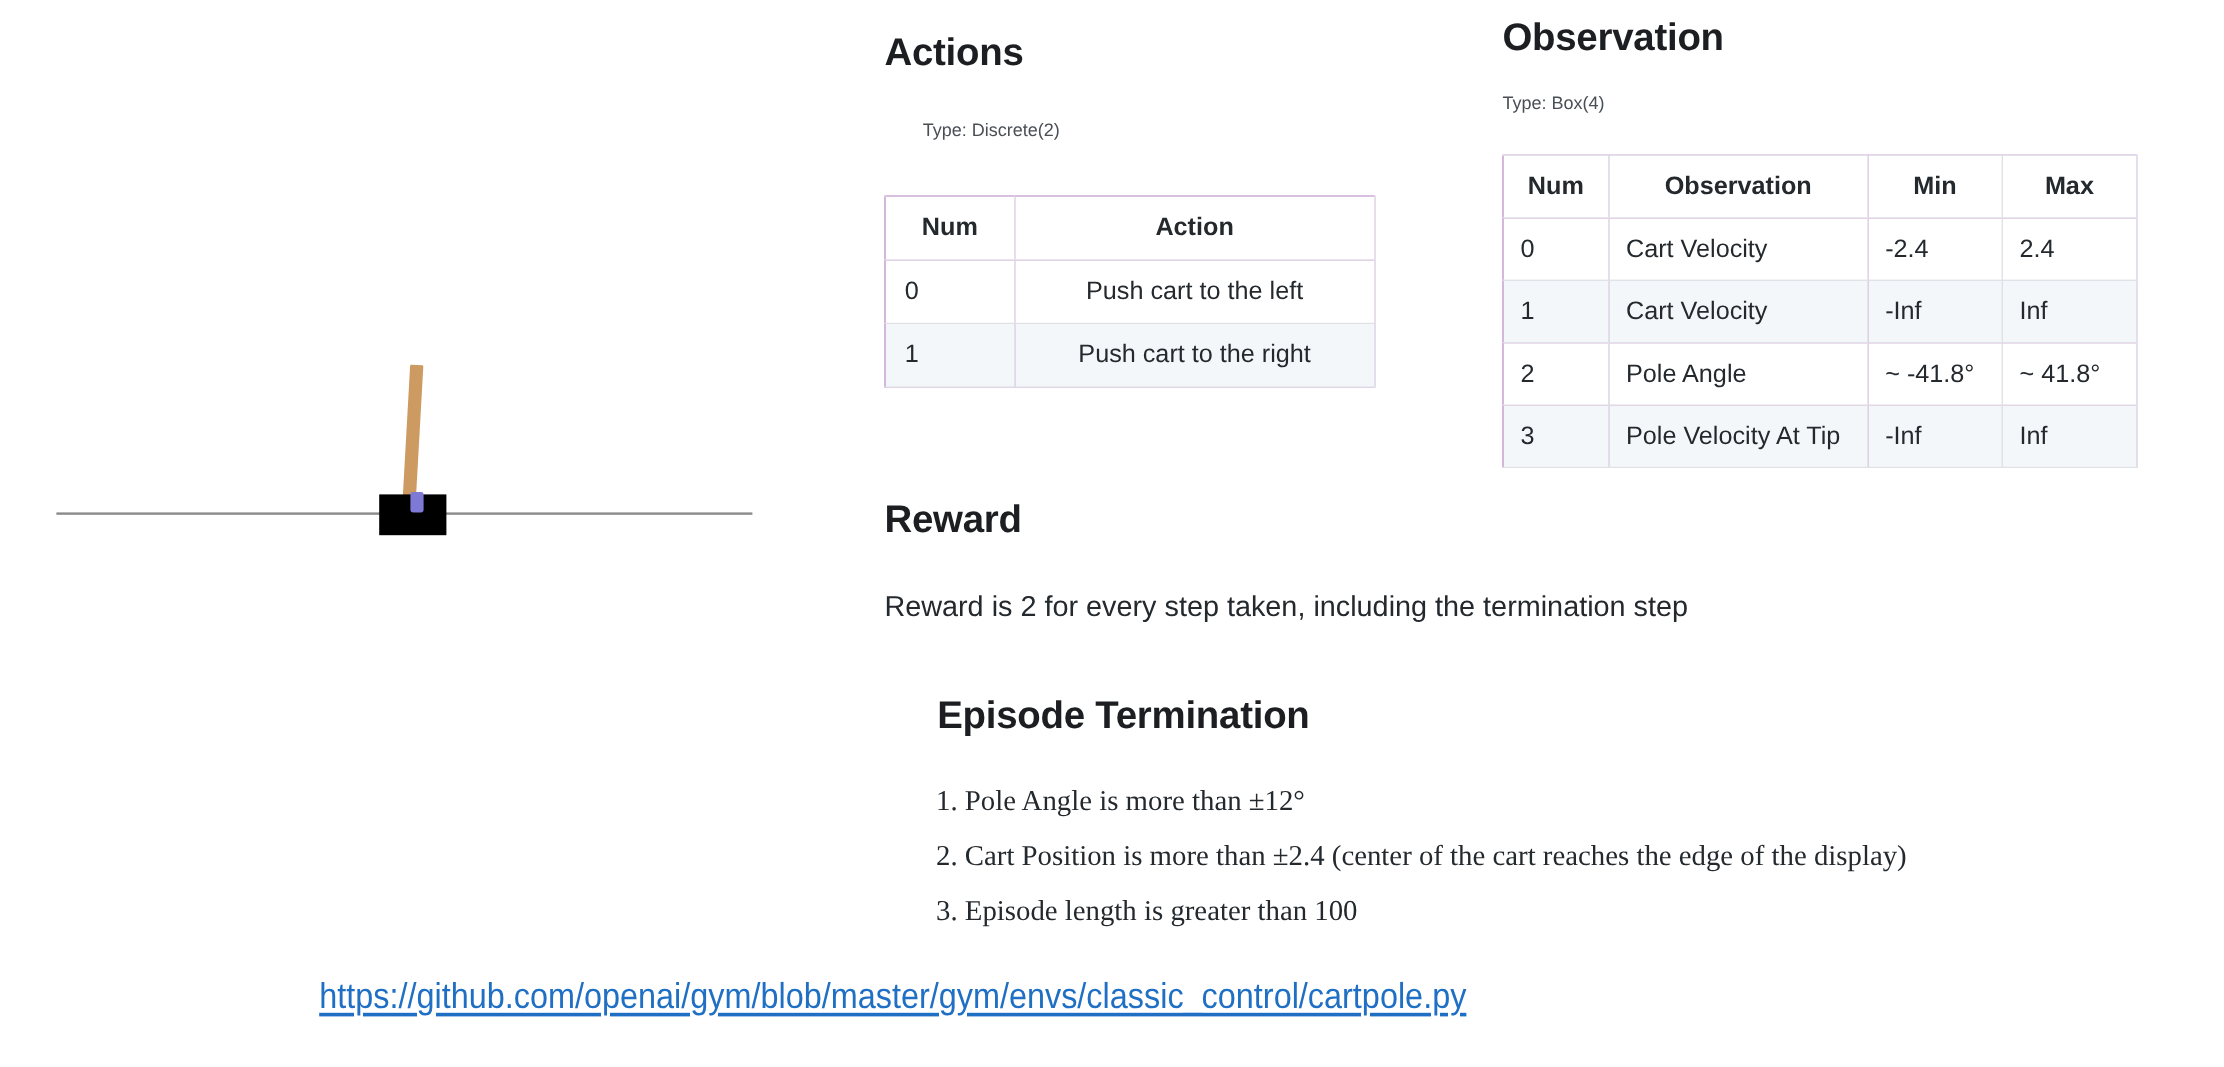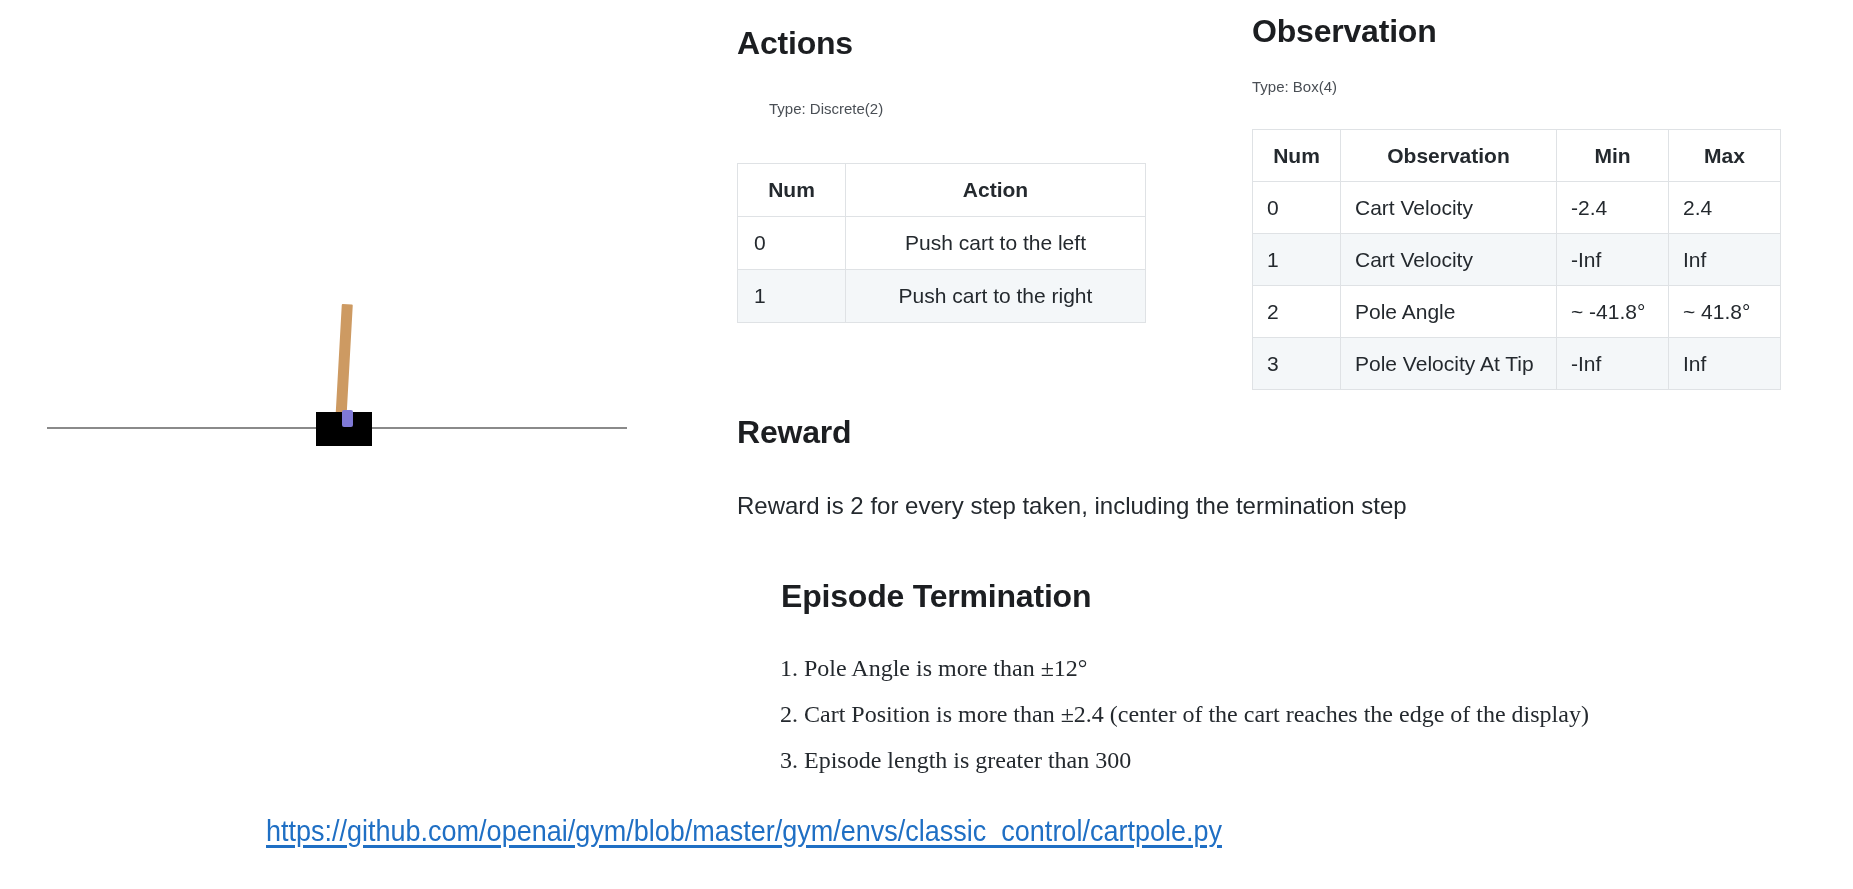--- a/index.html
+++ b/index.html
@@ -250,16 +250,16 @@
 
 <div class="abs section-heading" style="left:737px; top:414px;">Reward</div>
 
 <div class="abs body-text" style="left:737px; top:492px;">Reward is 2 for every step taken, including the termination step</div>
 
 <div class="abs section-heading" style="left:737px; top:578px;margin-left:44px;">Episode Termination</div>
 
 <ol id="termination-list">
   <li>Pole Angle is more than ±12°</li>
   <li>Cart Position is more than ±2.4 (center of the cart reaches the edge of the display)</li>
-  <li>Episode length is greater than 300</li>
+  <li>Episode length is greater than 100</li>
 </ol>
 
 <a id="source-link" href="#">https://github.com/openai/gym/blob/master/gym/envs/classic_control/cartpole.py</a>
 
 </body></html>

